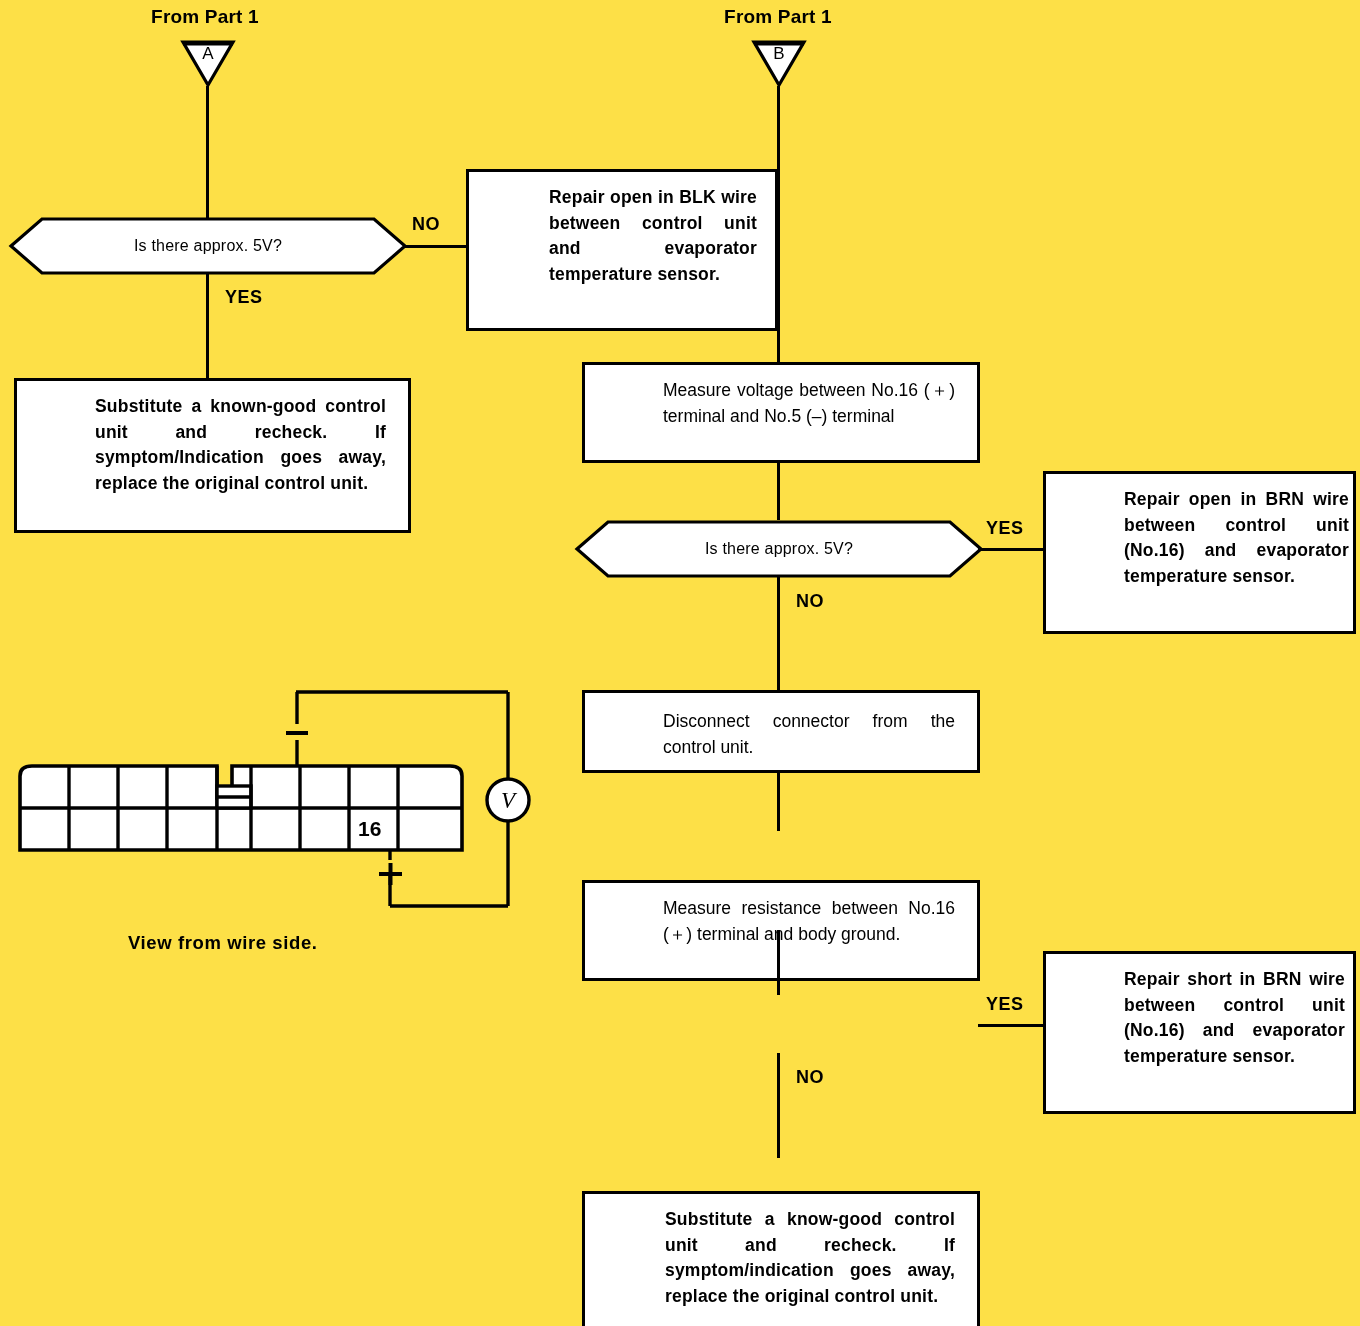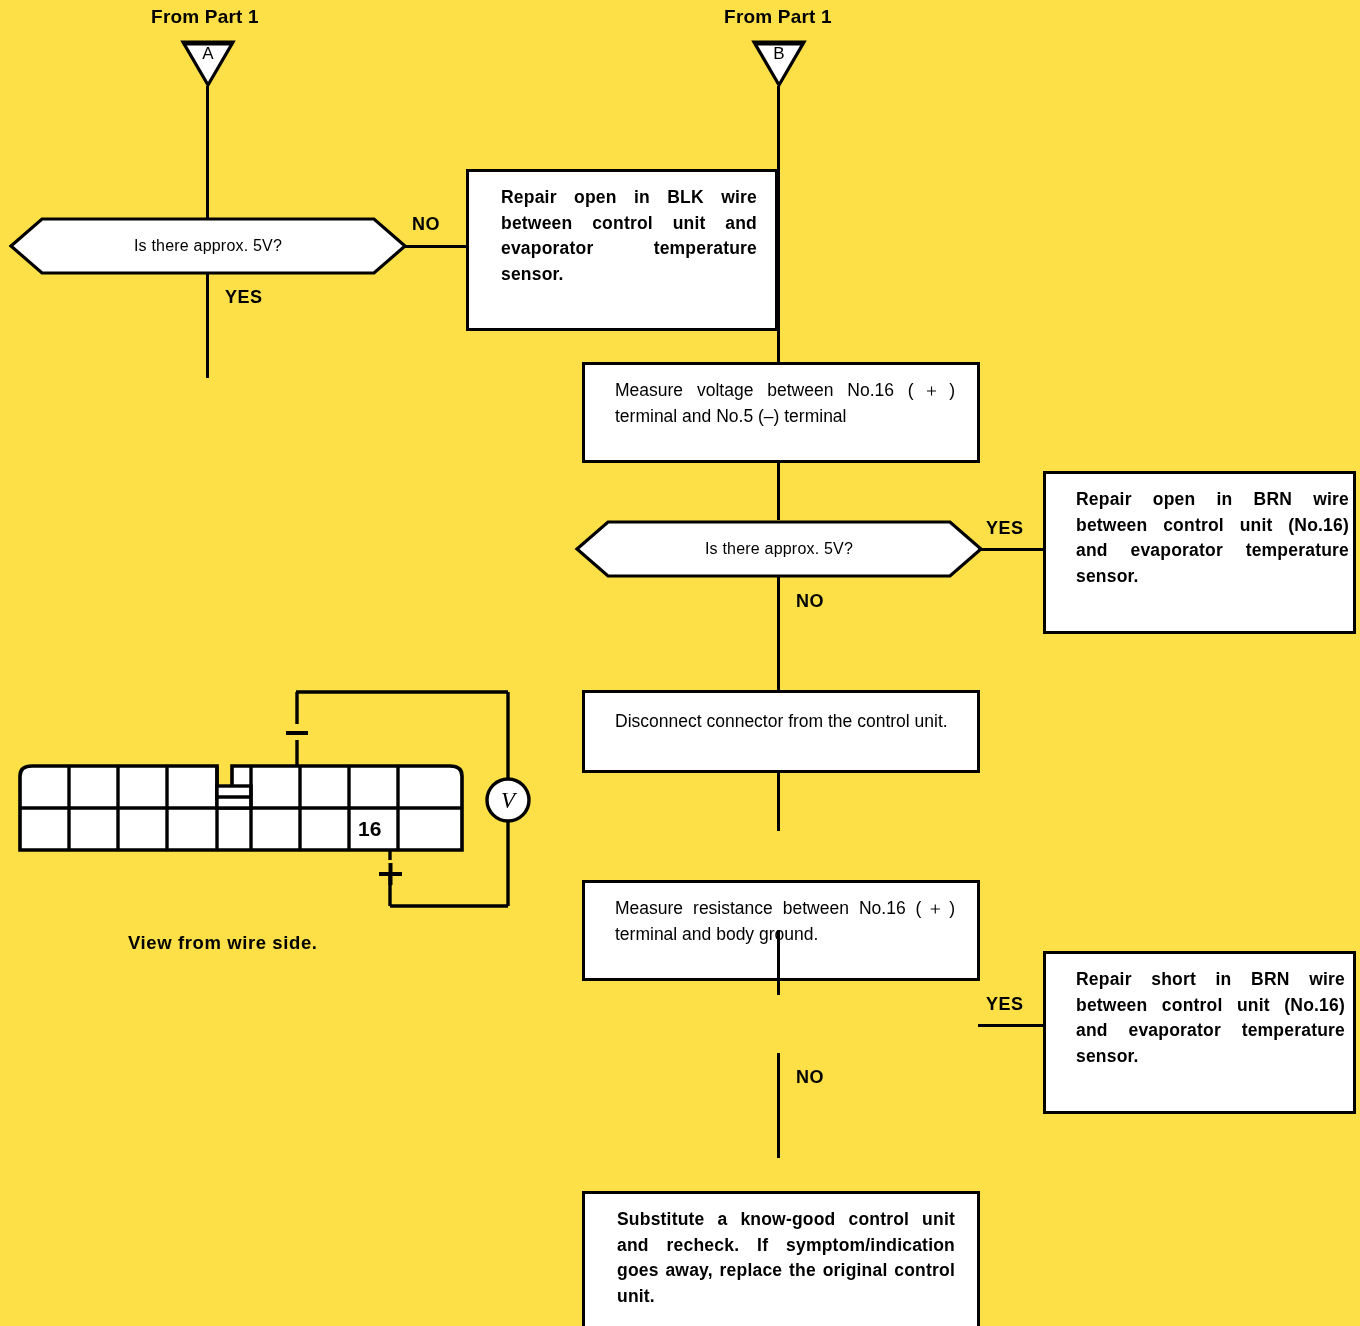--- a/index.html
+++ b/index.html
@@ -45,20 +45,21 @@
   }
   .proc-box .txt {
     padding: 13px 22px 10px 30px;
     font-size: 17.5px;
     line-height: 1.46;
     text-align: justify;
     text-align-last: left;
     width: 100%;
     box-sizing: border-box;
     hyphens: none;
+    margin-left: 48px;
   }
   .proc-box.bold .txt { font-weight: bold; letter-spacing: 0.2px; }
   .proc-box.reg .txt  { font-weight: normal; }
 
   
   .decision { position: absolute; }
   .decision svg { display: block; }
   .decision .dtext {
     position: absolute;
     inset: 0;
@@ -113,20 +114,23 @@
     </svg>
     <div class="dtext">Is there approx. 5V?</div>
   </div>
 
   <div class="hline" style="left:403px; top:245px; width:66px;"></div>
   <div class="branch-label" style="left:412px; top:214px;">NO</div>
 
   <div class="vline" style="left:206px; top:274px; height:104px;"></div>
   <div class="branch-label" style="left:225px; top:287px;">YES</div>
 
+  <div class="proc-box bold" style="left:14px; top:378px; width:397px; height:155px;">
+    <div class="txt">Substitute a known-good control unit and recheck. If symptom/Indication goes away, replace the original control unit.</div>
+  </div>
 
   <div class="hdr-label abs" style="left:648px; top:6px; width:260px;">From Part 1</div>
 
   <div class="conn-tri" style="left:751px; top:38px;">
     <svg width="56" height="50" viewBox="0 0 56 50">
       <polygon points="3,4 53,4 28,47" fill="#fff" stroke="#000" stroke-width="3.2"></polygon>
       <line x1="3" y1="5.5" x2="53" y2="5.5" stroke="#000" stroke-width="4"></line>
     </svg>
     <div style="position:absolute; left:0; top:6px; width:56px; text-align:center;
                 font-size:17px;">B</div>

